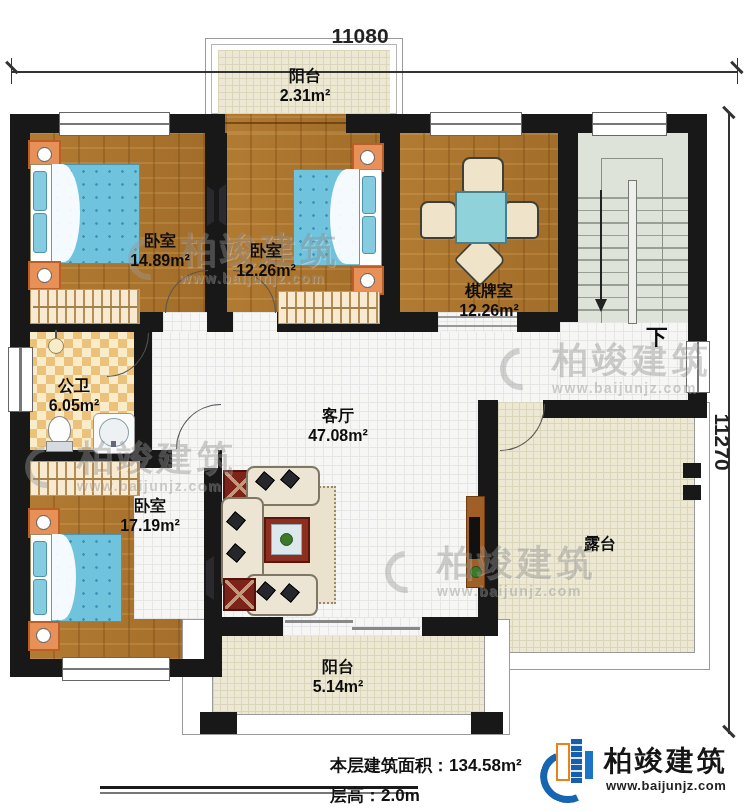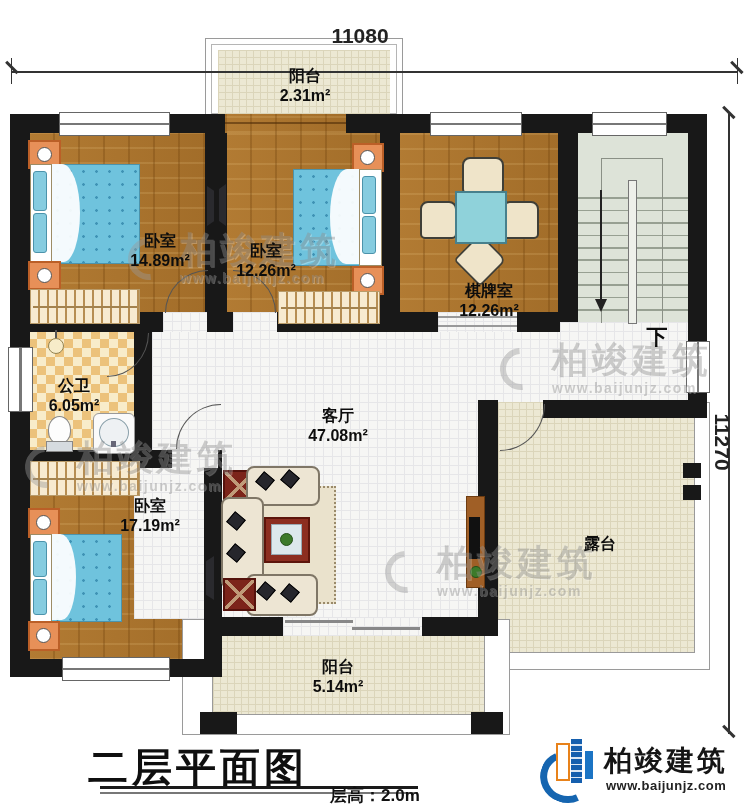--- a/index.html
+++ b/index.html
@@ -292,23 +292,23 @@
       <div>17.19m²</div>
   </div>
   <div class="room-label" style="left:600px;top:534px;">
     <div>露台</div>
   </div>
   <div class="room-label" style="left:338px;top:657px;">
     <div>阳台</div>
       <div>5.14m²</div>
   </div>
 
-  <div class="ftitle" style="left:88px;top:740px;">二层平面图</div>
   <div class="under1" style="left:100px;top:786px;width:318px;height:3px;"></div>
   <div class="under2" style="left:100px;top:792px;width:318px;height:2px;"></div>
+  <div class="fline" style="left:330px;top:754px;">本层建筑面积：134.58m²</div>
   <div class="fline" style="left:330px;top:784px;">层高：2.0m</div>
 
   <div class="abs" style="left:540px;top:737px;width:58px;height:58px;z-index:40;">
     <div class="abs" style="left:0;top:14px;width:40px;height:38px;border:7px solid #1565b0;border-top-color:transparent;border-right-color:transparent;border-radius:50%;transform:rotate(20deg);"></div>
     <div class="abs" style="left:16px;top:6px;width:10px;height:34px;background:#fff;border:2.5px solid #e8821a;"></div>
     <div class="abs" style="left:31px;top:2px;width:11px;height:44px;background:#155fae;background-image:repeating-linear-gradient(180deg,transparent 0 5px,rgba(255,255,255,.85) 5px 6.5px);"></div>
     <div class="abs" style="left:45px;top:14px;width:8px;height:28px;background:#1b74c4;"></div>
   </div>
   <div class="brand-cn" style="left:604px;top:742px;">柏竣建筑</div>
   <div class="brand-url" style="left:606px;top:778px;">www.baijunjz.com</div>

